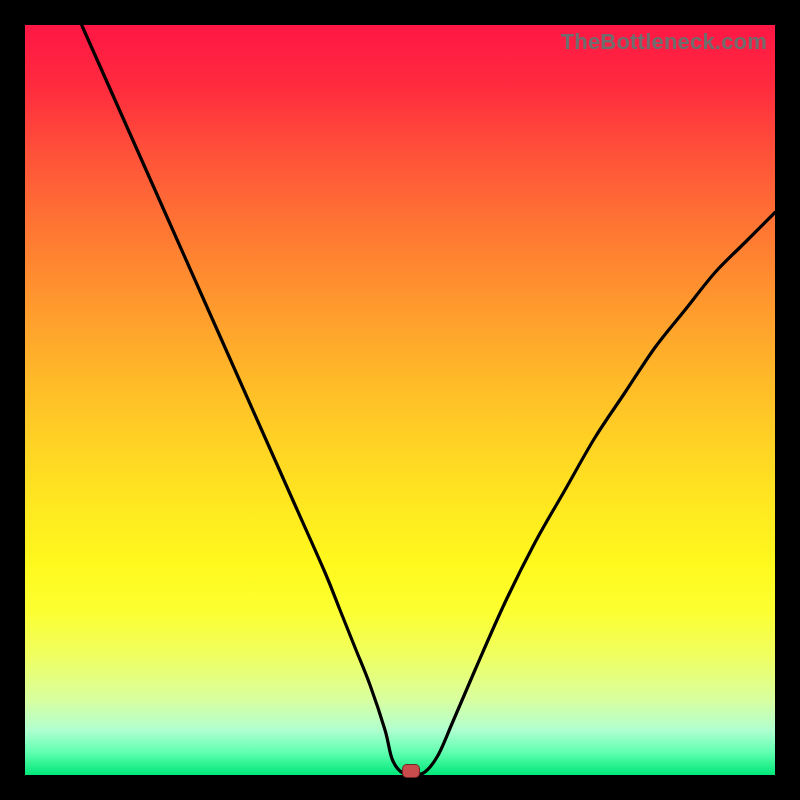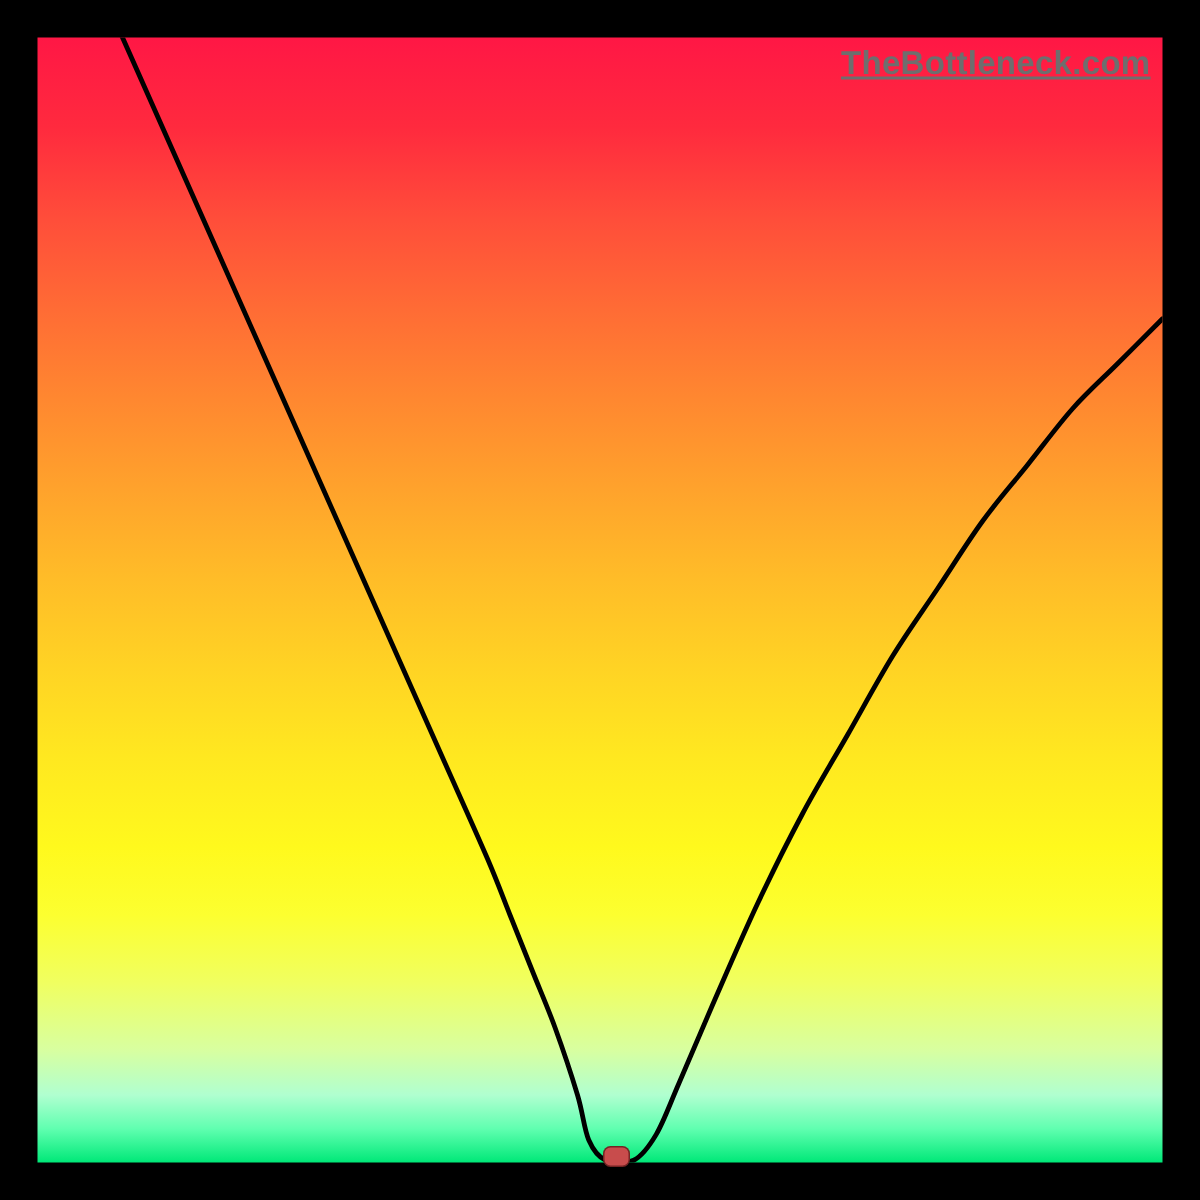--- a/index.html
+++ b/index.html
@@ -41,21 +41,20 @@
   }
   .attribution {
     position: absolute;
     top: 4px;
     right: 8px;
     font-family: Arial, Helvetica, sans-serif;
     font-size: 22px;
     font-weight: bold;
     color: #6e6e6e;
     letter-spacing: 0.2px;
-    text-decoration: underline;
   }
   svg.curve {
     position: absolute;
     left: 0;
     top: 0;
     width: 100%;
     height: 100%;
     pointer-events: none;
   }
   .marker {

